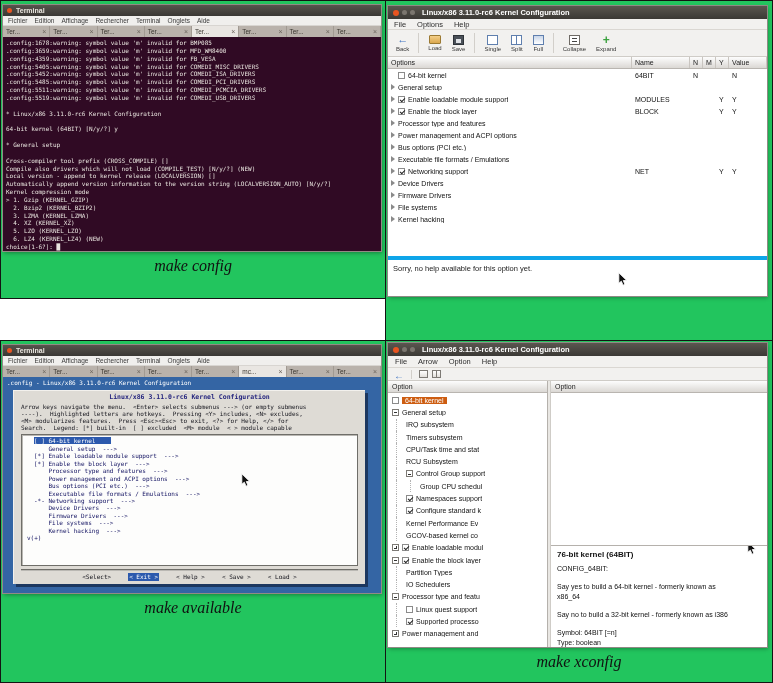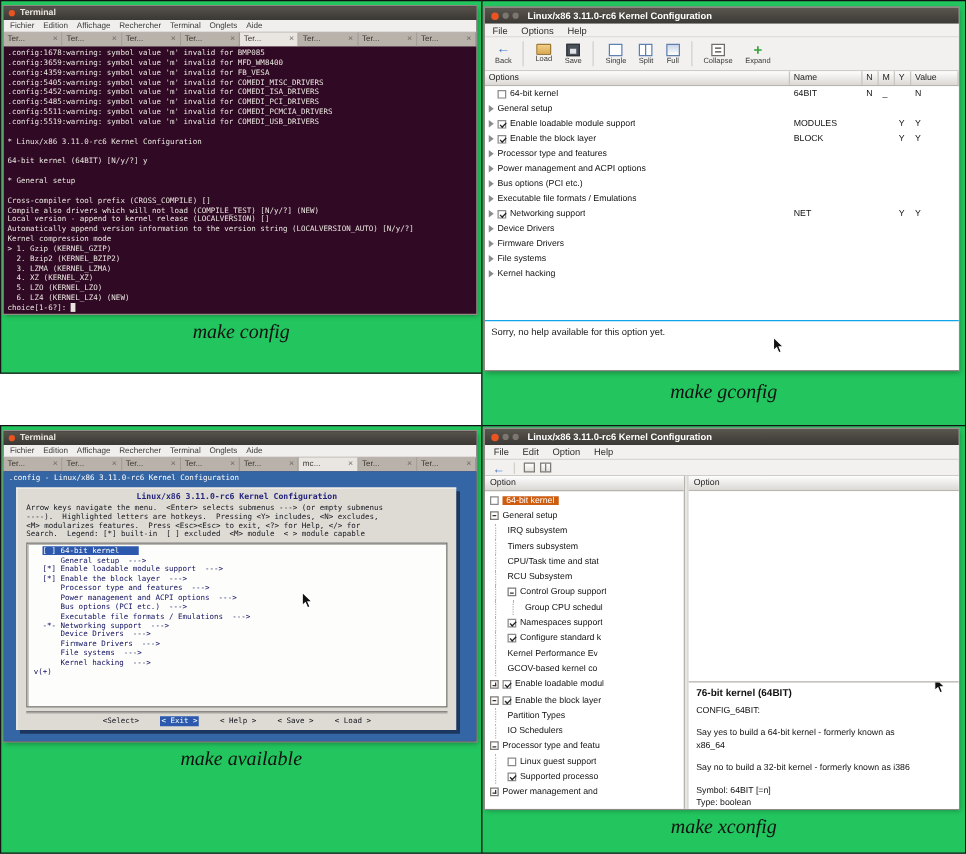--- a/index.html
+++ b/index.html
@@ -69,21 +69,21 @@
 .col-nmy{width:13px;flex:none}
 .col-val{width:38px;flex:none}
 .gbody{flex:1;background:#fff;overflow:hidden}
 .grow{display:flex;height:12px;align-items:center;font-size:7px;color:#111}
 .gcell{display:flex;align-items:center;overflow:hidden;white-space:nowrap;padding-left:3px}
 .tri{width:0;height:0;border-left:4px solid #8a8a8a;border-top:3px solid transparent;border-bottom:3px solid transparent;margin-right:3px;flex:none}
 .trisp{width:7px;flex:none}
 .cbx{width:7px;height:7px;border:1px solid #8b8b8b;background:#fff;position:relative;flex:none;margin-right:3px}
 .cbx.checked::after{content:"";position:absolute;left:1px;top:1px;width:4px;height:2px;border-left:1px solid #222;border-bottom:1px solid #222;transform:rotate(-45deg)}
 .glab{overflow:hidden;white-space:nowrap}
-.ghelp{height:40px;border-top:1px solid #0ea5e9;background:#fff;font-size:7.5px;color:#222;padding:4px 5px;position:relative;flex:none}
+.ghelp{height:40px;border-top:4px solid #0ea5e9;background:#fff;font-size:7.5px;color:#222;padding:4px 5px;position:relative;flex:none}
 
 
 .xmenubar{height:12px;display:flex;align-items:center;gap:11px;padding-left:7px;font-size:7.5px;color:#2e2e2e;background:#f2f1ef;border-bottom:1px solid #dad7d2;flex:none}
 .xtoolbar{height:13px;display:flex;align-items:center;gap:4px;padding-left:6px;background:#f2f1ef;border-bottom:1px solid #cfccc7;flex:none}
 .xt-back::before{content:"←";color:#3f74c2;font-weight:bold;font-size:10px;line-height:11px}
 .mini-pane{width:9px;height:8px;border:1px solid #7d7a75;background:linear-gradient(#fff,#e2dfdb);position:relative}
 .mini-pane.split::after{content:"";position:absolute;top:0;bottom:0;left:3px;width:1px;background:#7d7a75}
 .xmain{flex:1;display:flex;min-height:0}
 .xleft{width:160px;flex:none;border-right:1px solid #b5b1ac;display:flex;flex-direction:column;background:#fff}
 .xsplit{width:3px;background:#e9e7e3;border-right:1px solid #cfccc7;flex:none}
@@ -400,21 +400,20 @@
             <span class="gcell col-val"></span>
           </div>
         </div>
       <div class="ghelp">
         <span>Sorry, no help available for this option yet.</span>
         <svg class="cursor" style="left:230px;top:12px" width="10" height="15" viewBox="0 0 12 18">
             <polygon points="1,1 1,13.5 4,11 6.1,15.8 8.3,14.8 6.3,10.2 10.5,10.2" fill="#111" stroke="#fff" stroke-width="1"></polygon>
           </svg>
       </div>
     </div>
-    <div class="caption" style="top:304px">make gconfig</div>
   </div>
 
   <div class="cell" id="cell-bl">
     <div class="term" style="left:2px;top:4px;width:378px;height:248px">
       <div class="titlebar">
         <span class="dot"></span>
         <span>Terminal</span>
       </div>
       <div class="menubar">
           <span class="menu-item">Fichier</span>
@@ -499,21 +498,21 @@
   <div class="cell" id="cell-br">
     <div class="xwin" style="left:2px;top:2px;width:379px;height:304px">
       <div class="gtitle">
         <span class="dot big"></span>
         <span class="dot dim"></span>
         <span class="dot dim"></span>
         <span class="gtitle-text">Linux/x86 3.11.0-rc6 Kernel Configuration</span>
       </div>
       <div class="xmenubar">
           <span class="menu-item">File</span>
-          <span class="menu-item">Edit</span>
+          <span class="menu-item">Arrow</span>
           <span class="menu-item">Option</span>
           <span class="menu-item">Help</span>
         </div>
       <div class="xtoolbar">
         <span class="xt-back"></span>
         <span class="tsep small"></span>
         <span class="mini-pane"></span>
         <span class="mini-pane split"></span>
       </div>
       <div class="xmain">

